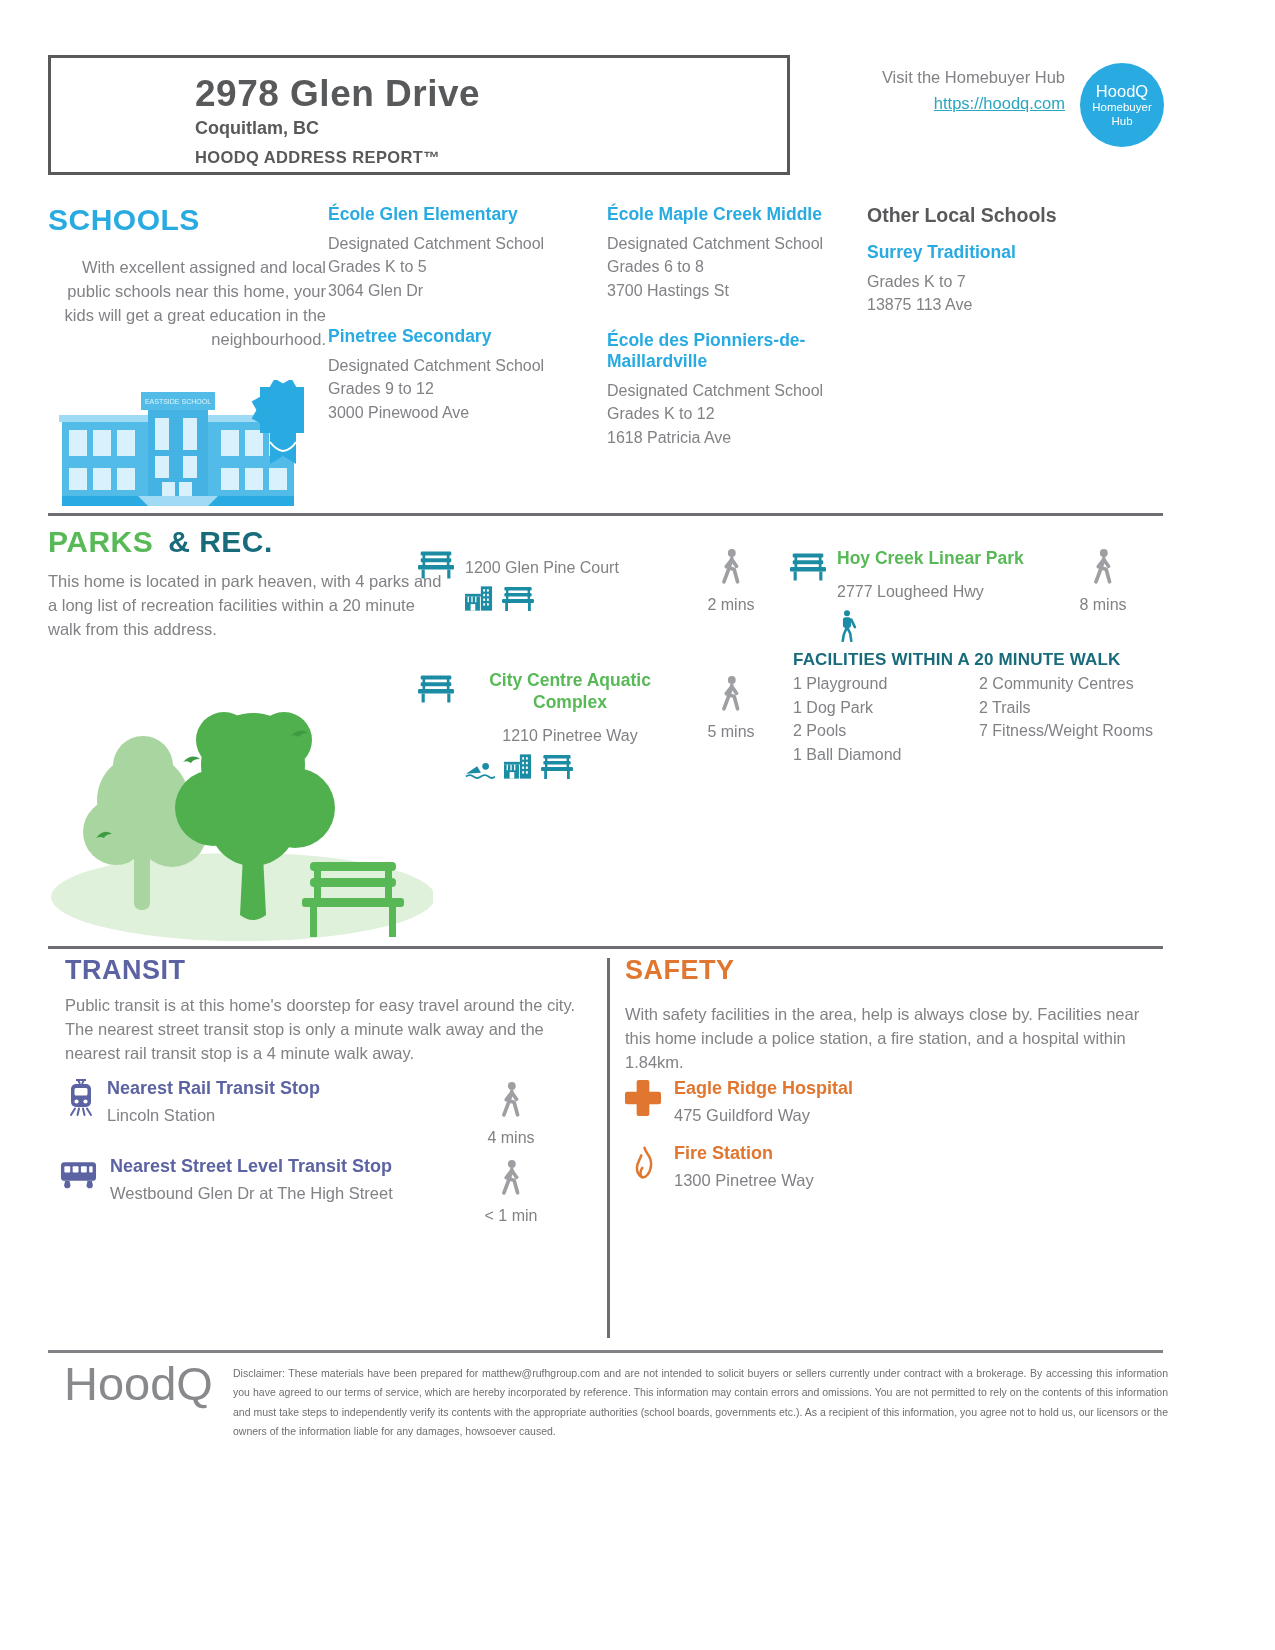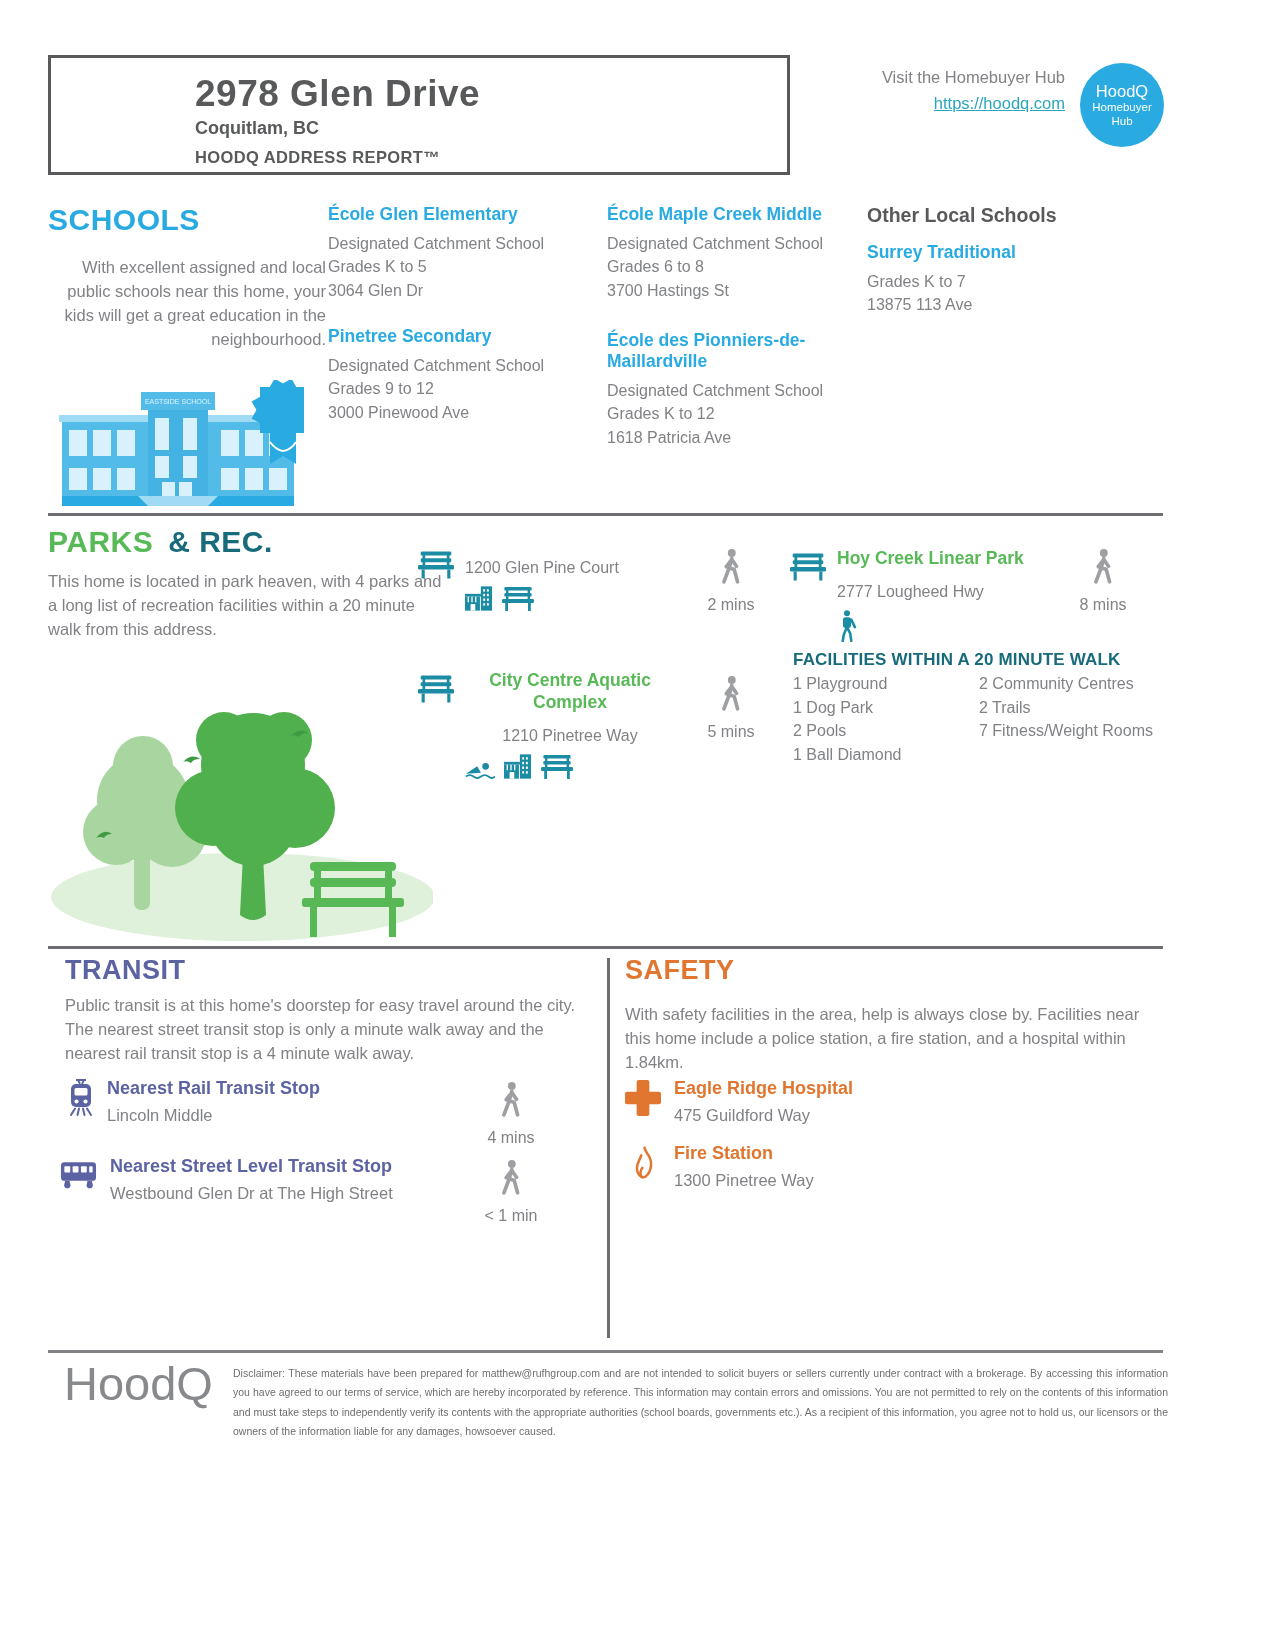--- a/index.html
+++ b/index.html
@@ -392,21 +392,21 @@
     <svg width="26" height="38" viewBox="0 0 26 38" style="flex:none; margin-top:1px;">
       <path d="M8 1 h10 M10 1 l2 4 M16 1 l-2 4" stroke="#5C63A2" stroke-width="1.8" fill="none"></path>
       <rect x="3" y="5" width="20" height="23" rx="5" fill="#5C63A2"></rect>
       <rect x="6.5" y="9" width="13" height="7.5" rx="1.5" fill="#fff"></rect>
       <circle cx="8.5" cy="22.5" r="2.1" fill="#fff"></circle>
         <circle cx="17.5" cy="22.5" r="2.1" fill="#fff"></circle>
       <path d="M7 29.5 L3 36 M19 29.5 L23 36 M11 29.5 L9.5 36 M15 29.5 L16.5 36" stroke="#5C63A2" stroke-width="2" fill="none" stroke-linecap="round"></path>
     </svg>
     <div>
       <div class="stop-label purple">Nearest Rail Transit Stop</div>
-      <div class="stop-name">Lincoln Middle</div>
+      <div class="stop-name">Lincoln Station</div>
     </div>
   </div>
   <div class="walk" style="left:478px; top:1082px;">
     <svg width="30" height="42" viewBox="0 0 20 32" style="margin:0 auto;">
       <circle cx="10.6" cy="3" r="3" fill="#9D9FA2"></circle>
       <path d="M10.6 7.2 L8.4 15 L4.6 25 M8.6 14.5 L12.4 15.5 L15 25 M10.6 8 L6.4 13.5 M10.6 8 L14.2 13.2" stroke="#9D9FA2" stroke-width="2.8" fill="none" stroke-linecap="round" stroke-linejoin="round"></path>
     </svg>
     <div class="walk-label">4 mins</div>
   </div>
 

